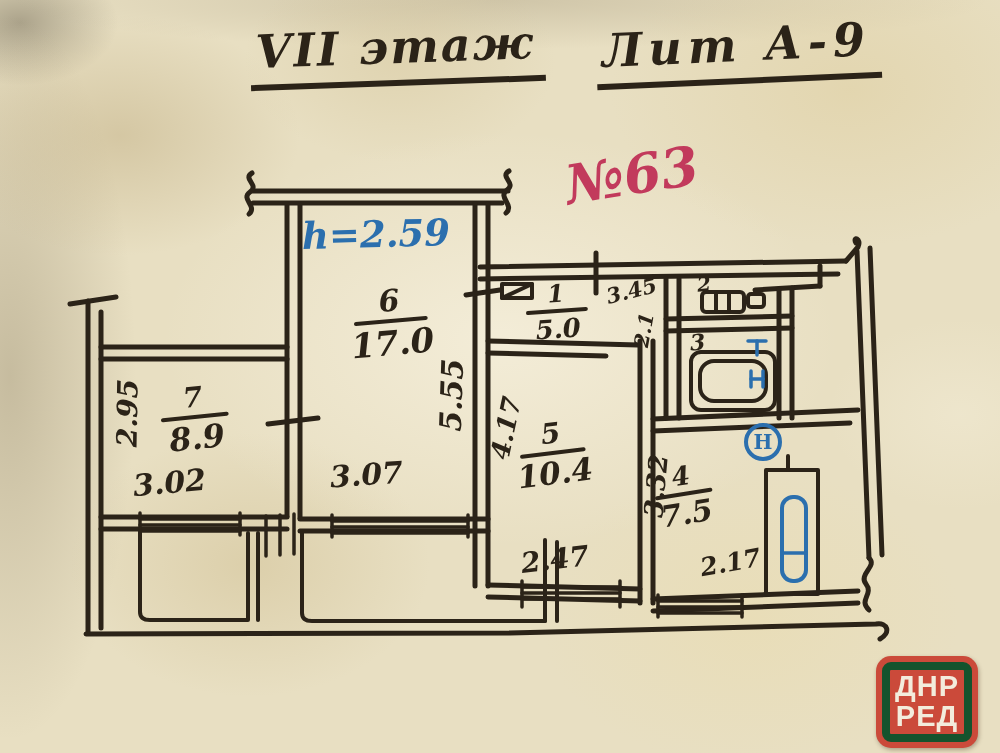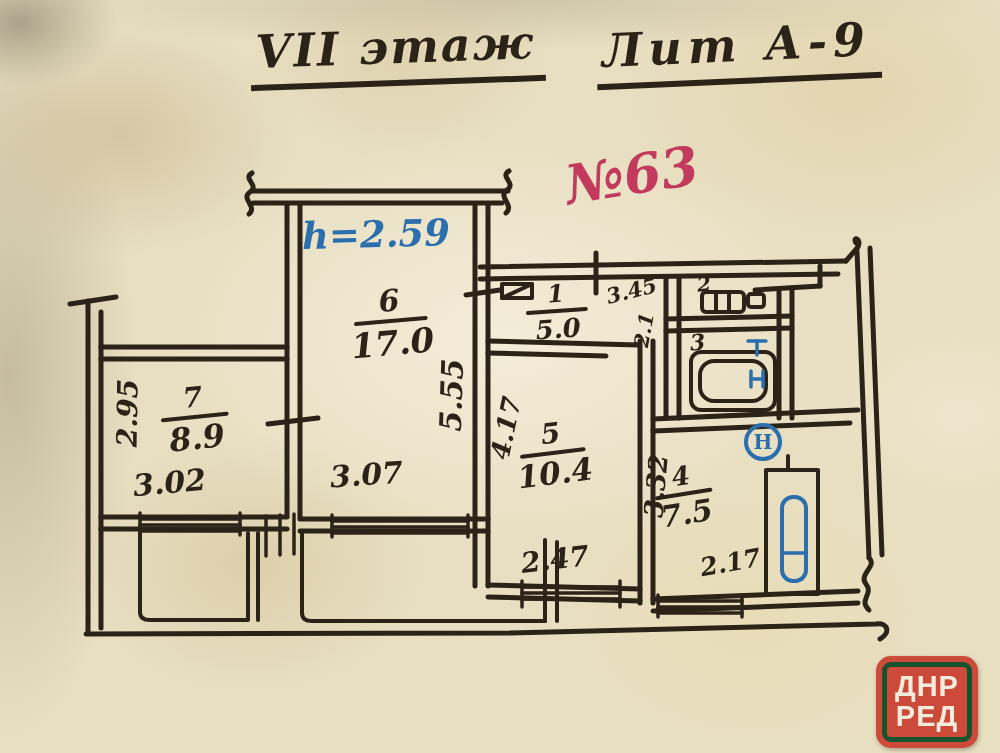--- a/index.html
+++ b/index.html
@@ -43,21 +43,21 @@
   .blue-circle{
     position:absolute;border:4px solid var(--blue);border-radius:50%;
     display:flex;align-items:center;justify-content:center;
     color:var(--blue);font-family:"DejaVu Serif",serif;font-weight:700;
   }
   .stamp{
     position:absolute;background:var(--stamp);border-radius:15px;padding:6px;
     box-shadow:1px 2px 4px rgba(60,40,20,.35);box-sizing:border-box;
   }
   .stamp-inner{
-    border:5px solid #14532d;border-radius:9px;height:100%;box-sizing:border-box;
+    border:8px solid #14532d;border-radius:9px;height:100%;box-sizing:border-box;
     display:flex;flex-direction:column;align-items:center;justify-content:center;padding:2px 6px;
   }
   .stamp-line{
     color:#f3ecdc;font-family:"Liberation Sans",sans-serif;font-weight:700;
     font-size:29px;line-height:1.02;letter-spacing:1px;
   }
 </style>
 </head>
 <body>
 

